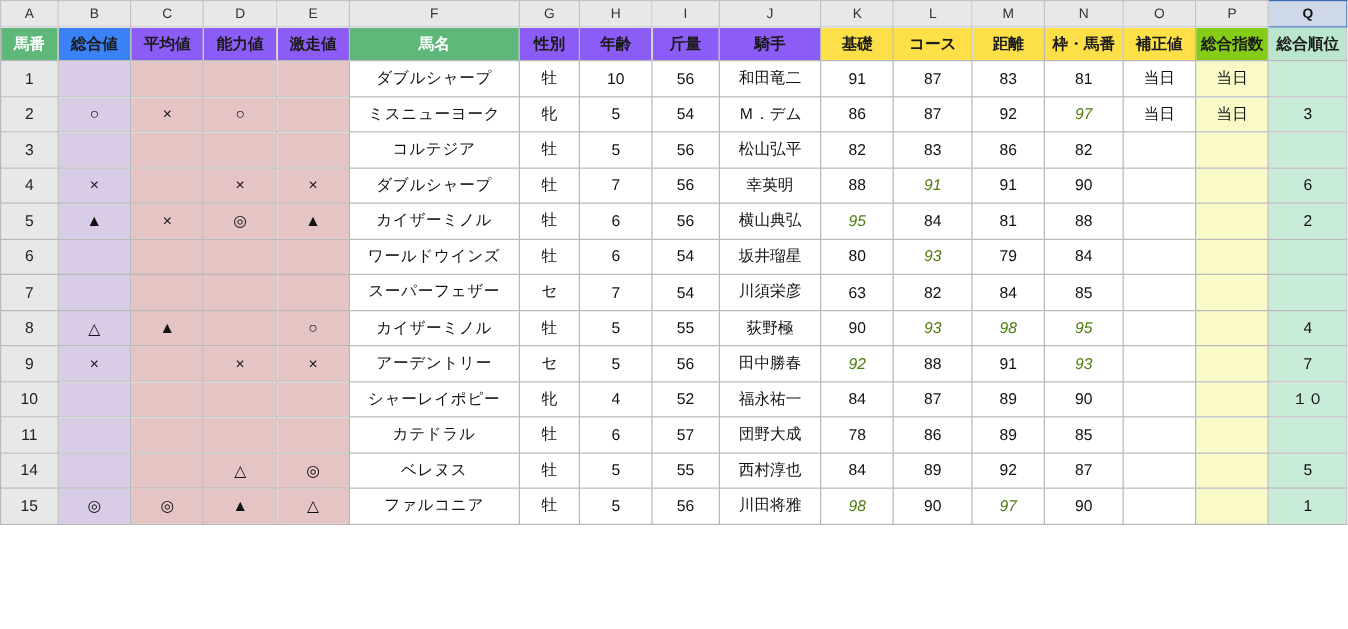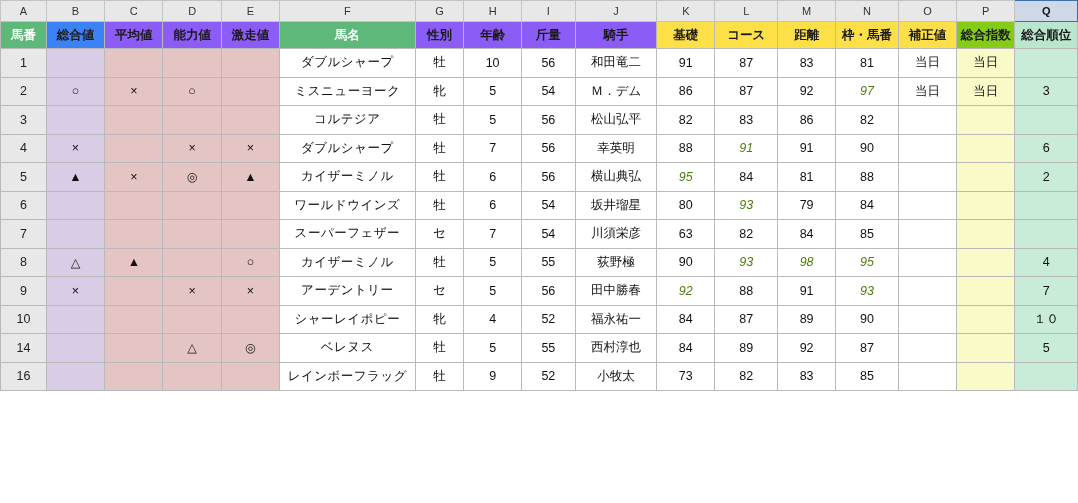--- a/index.html
+++ b/index.html
@@ -337,52 +337,71 @@
           <td class="cell-white">福永祐一</td>
           <td class="cell-white">84</td>
           <td class="cell-white">87</td>
           <td class="cell-white">89</td>
           <td class="cell-white">90</td>
           <td class="cell-white"></td>
           <td class="cell-yellow"></td>
           <td class="cell-mint">１０</td>
         </tr>
         <tr class="datarow">
+          <td class="rownum rownum bold">11</td>
+          <td class="cell-purple"></td>
+          <td class="cell-pink dash-left"></td>
+          <td class="cell-pink"></td>
+          <td class="cell-pink"></td>
+          <td class="cell-white name-cell dash-left">カテドラル</td>
+          <td class="cell-white">牡</td>
+          <td class="cell-white">6</td>
+          <td class="cell-white">57</td>
+          <td class="cell-white">団野大成</td>
+          <td class="cell-white">78</td>
+          <td class="cell-white">86</td>
+          <td class="cell-white">89</td>
+          <td class="cell-white">85</td>
+          <td class="cell-white"></td>
+          <td class="cell-yellow"></td>
+          <td class="cell-mint"></td>
+        </tr>
+        <tr class="datarow">
           <td class="rownum rownum bold">14</td>
           <td class="cell-purple"></td>
           <td class="cell-pink dash-left"></td>
           <td class="cell-pink">△</td>
           <td class="cell-pink">◎</td>
           <td class="cell-white name-cell dash-left">ベレヌス</td>
           <td class="cell-white">牡</td>
           <td class="cell-white">5</td>
           <td class="cell-white">55</td>
           <td class="cell-white">西村淳也</td>
           <td class="cell-white">84</td>
           <td class="cell-white">89</td>
           <td class="cell-white">92</td>
           <td class="cell-white">87</td>
           <td class="cell-white"></td>
           <td class="cell-yellow"></td>
           <td class="cell-mint">5</td>
         </tr>
         <tr class="datarow">
-          <td class="rownum rownum bold">16</td>
-          <td class="cell-purple"></td>
-          <td class="cell-pink dash-left"></td>
-          <td class="cell-pink"></td>
-          <td class="cell-pink"></td>
-          <td class="cell-white name-cell dash-left">レインボーフラッグ</td>
-          <td class="cell-white">牡</td>
-          <td class="cell-white">9</td>
-          <td class="cell-white">52</td>
-          <td class="cell-white">小牧太</td>
-          <td class="cell-white">73</td>
-          <td class="cell-white">82</td>
-          <td class="cell-white">83</td>
-          <td class="cell-white">85</td>
-          <td class="cell-white"></td>
-          <td class="cell-yellow"></td>
-          <td class="cell-mint"></td>
+          <td class="rownum rownum bold">15</td>
+          <td class="cell-purple">◎</td>
+          <td class="cell-pink dash-left">◎</td>
+          <td class="cell-pink">▲</td>
+          <td class="cell-pink">△</td>
+          <td class="cell-white name-cell dash-left">ファルコニア</td>
+          <td class="cell-white">牡</td>
+          <td class="cell-white">5</td>
+          <td class="cell-white">56</td>
+          <td class="cell-white">川田将雅</td>
+          <td class="cell-white red">98</td>
+          <td class="cell-white">90</td>
+          <td class="cell-white red">97</td>
+          <td class="cell-white">90</td>
+          <td class="cell-white"></td>
+          <td class="cell-yellow"></td>
+          <td class="cell-mint">1</td>
         </tr>
       </tbody>
   </table>
 </div>
 
 </body></html>

